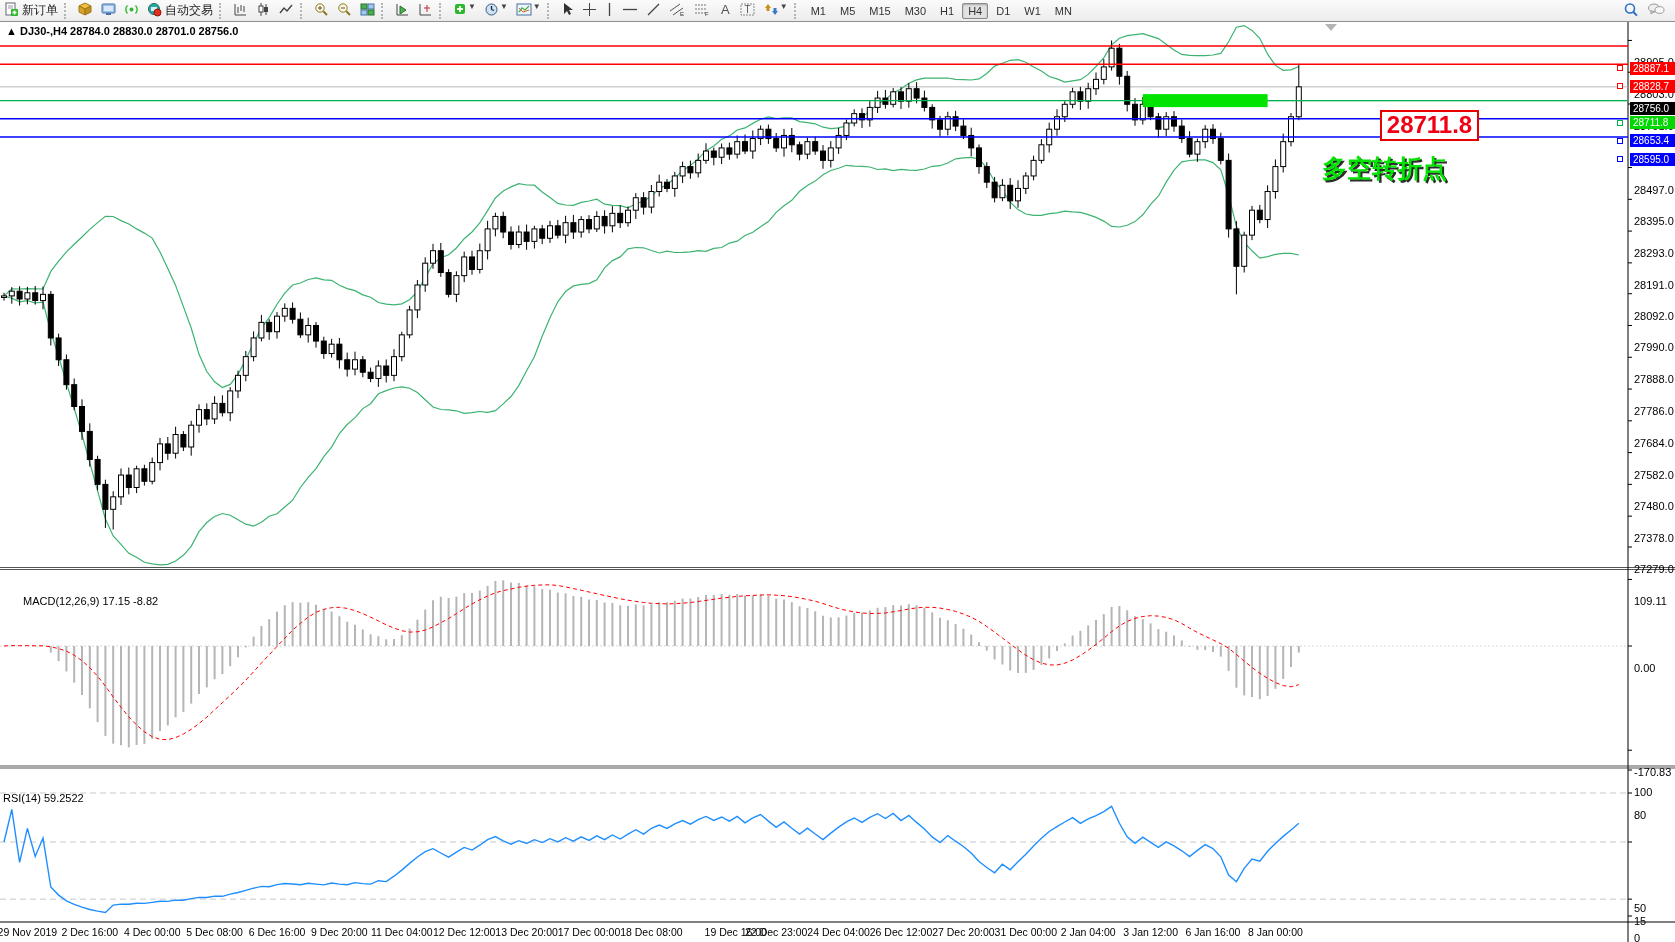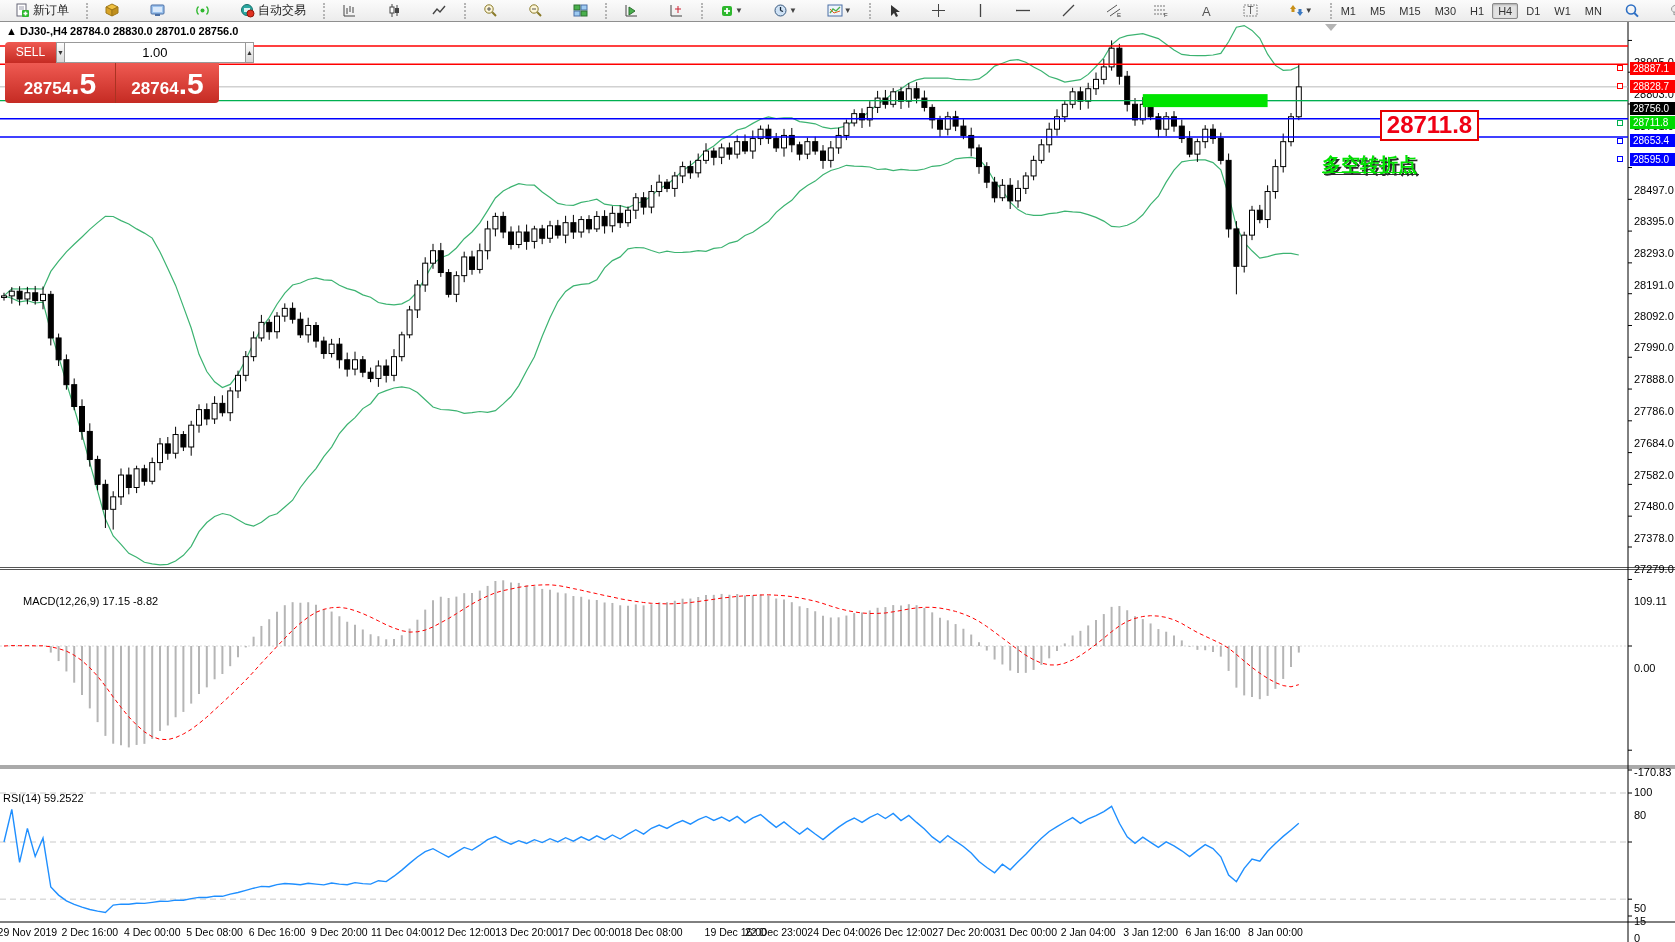--- a/index.html
+++ b/index.html
@@ -3,21 +3,21 @@
 <meta charset="utf-8">
 <style>
   html,body{margin:0;padding:0;background:#fff;}
   #app{position:relative;width:1675px;height:942px;overflow:hidden;
        font-family:"Liberation Sans","DejaVu Sans",sans-serif;background:#fff;}
   
   #toolbar{position:absolute;left:0;top:0;width:1675px;height:21px;
            background:linear-gradient(#fbfbfb,#ececec);border-bottom:1px solid #8f8f8f;
            display:flex;align-items:center;font-size:12px;color:#222;}
   .tb-sep{width:6px;height:16px;margin:0 2px;border-left:2px dotted #b5b5b5;}
-  .tb-btn{height:18px;display:flex;align-items:center;padding:0 13px;margin:0 1px;
+  .tb-btn{height:18px;display:flex;align-items:flex-start;padding:0 2px;margin:0 1px;
           border:1px solid transparent;border-radius:2px;white-space:nowrap;}
   .tb-label{margin-left:3px;font-size:12px;}
   .tf-btn{font-size:11px;color:#333;padding:1px 5px;margin:0 1px;border:1px solid transparent;border-radius:2px;}
   .tf-active{background:#e2e2e2;border:1px solid #8a8a8a;box-shadow:inset 0 1px 2px rgba(0,0,0,.25);}
   .tb-right{margin-left:auto;display:flex;align-items:center;margin-right:6px;}
   .caret{font-size:8px;color:#444;margin-left:1px;}
   .ico{display:inline-block;line-height:0;}
   
   #chart{position:absolute;left:0;top:22px;width:1675px;height:920px;background:#fff;}
   #chart svg{position:absolute;left:0;top:0;}
@@ -36,22 +36,22 @@
         box-sizing:border-box;font-size:7px;color:#333;display:flex;align-items:center;justify-content:center;}
   .vol-input{flex:1;height:21px;border:1px solid #999;border-left:none;border-right:none;background:#fff;
              font-size:13px;text-align:center;box-sizing:border-box;font-family:inherit;}
   .bigprice{position:absolute;bottom:4px;width:100%;text-align:center;font-weight:bold;line-height:1;}
   .pmain{font-size:17px;}.pfrac{font-size:30px;}
   .side-lab{position:absolute;top:3px;width:100%;text-align:center;font-size:12px;}
   
   #price-callout{position:absolute;left:1380px;top:88px;width:95px;height:27px;background:#fff;
                  border:2px solid #e60000;color:#f00014;font-size:24px;font-weight:bold;
                  text-align:center;line-height:26px;}
-  #cn-note{position:absolute;left:1322px;top:130px;font-size:19px;font-weight:bold;color:#00e400;
-           text-shadow:2px 2px 0 #2b2b2b;white-space:nowrap;text-decoration:underline;}
+  #cn-note{position:absolute;left:1322px;top:130px;font-size:25px;font-weight:bold;color:#00e400;
+           text-shadow:2px 2px 0 #2b2b2b;white-space:nowrap;}
   #scroll-marker{position:absolute;left:1325px;top:2px;width:0;height:0;
                  border-left:6px solid transparent;border-right:6px solid transparent;border-top:7px solid #b4b4b4;}
 </style>
 </head>
 <body>
 
 <div id="app">
 
   <div id="toolbar">
     <div class="tb-btn">
@@ -910,37 +910,18 @@
         <div class="date-label" style="left: 1213px;">6 Jan 16:00</div>
         <div class="date-label" style="left: 1275.4px;">8 Jan 00:00</div>
       </div>
 
     <div id="trade-title">
       <span>▲</span>
       <span>DJ30-,H4</span>
       <span>28784.0 28830.0 28701.0 28756.0</span>
     </div>
 
-    <div id="trade-widget">
-      <div class="redbtn" style="left:2px;top:0;width:51px;height:21px;border-radius:4px 0 0 0;">
-        <div class="side-lab">SELL</div>
-      </div>
-      <div class="redbtn" style="left:167px;top:0;width:49px;height:21px;border-radius:0 4px 0 0;">
-        <div class="side-lab">BUY</div>
-      </div>
-      <div class="vol-box">
-        <div class="spin">▼</div>
-        <input class="vol-input" value="1.00" style="">
-        <div class="spin">▲</div>
-      </div>
-      <div class="redbtn" style="left:2px;top:21px;width:110px;height:40px;border-radius:0 0 0 4px;border-right:1px solid #a32;">
-        <div class="bigprice"><span class="pmain">28754</span><span class="pfrac">.5</span></div>
-      </div>
-      <div class="redbtn" style="left:113px;top:21px;width:103px;height:40px;border-radius:0 0 4px 0;">
-        <div class="bigprice"><span class="pmain">28764</span><span class="pfrac">.5</span></div>
-      </div>
-    </div>
 
     <div id="scroll-marker"></div>
     <div id="price-callout">28711.8</div>
     <div id="cn-note">多空转折点</div>
   </div>
 </div>
 
 </body></html>

